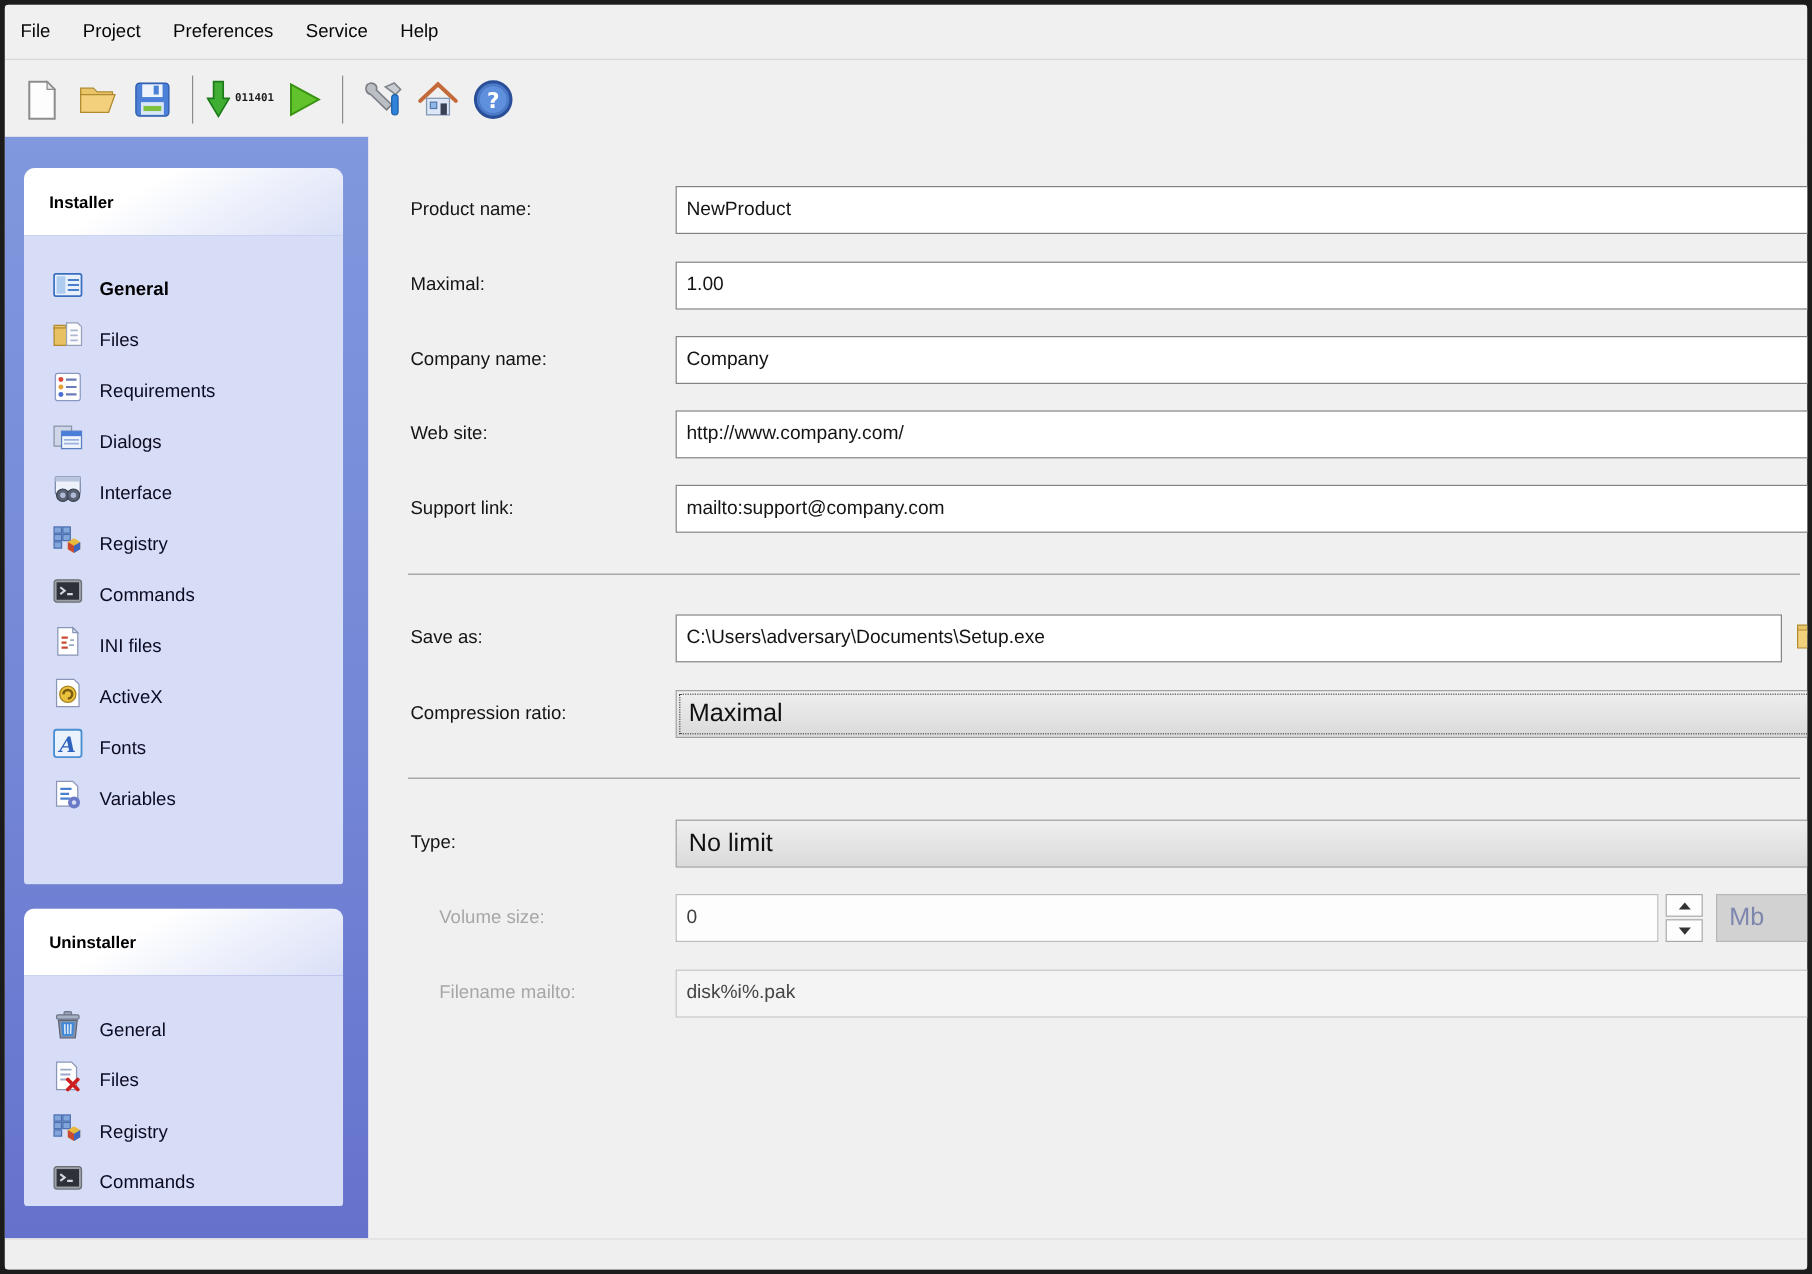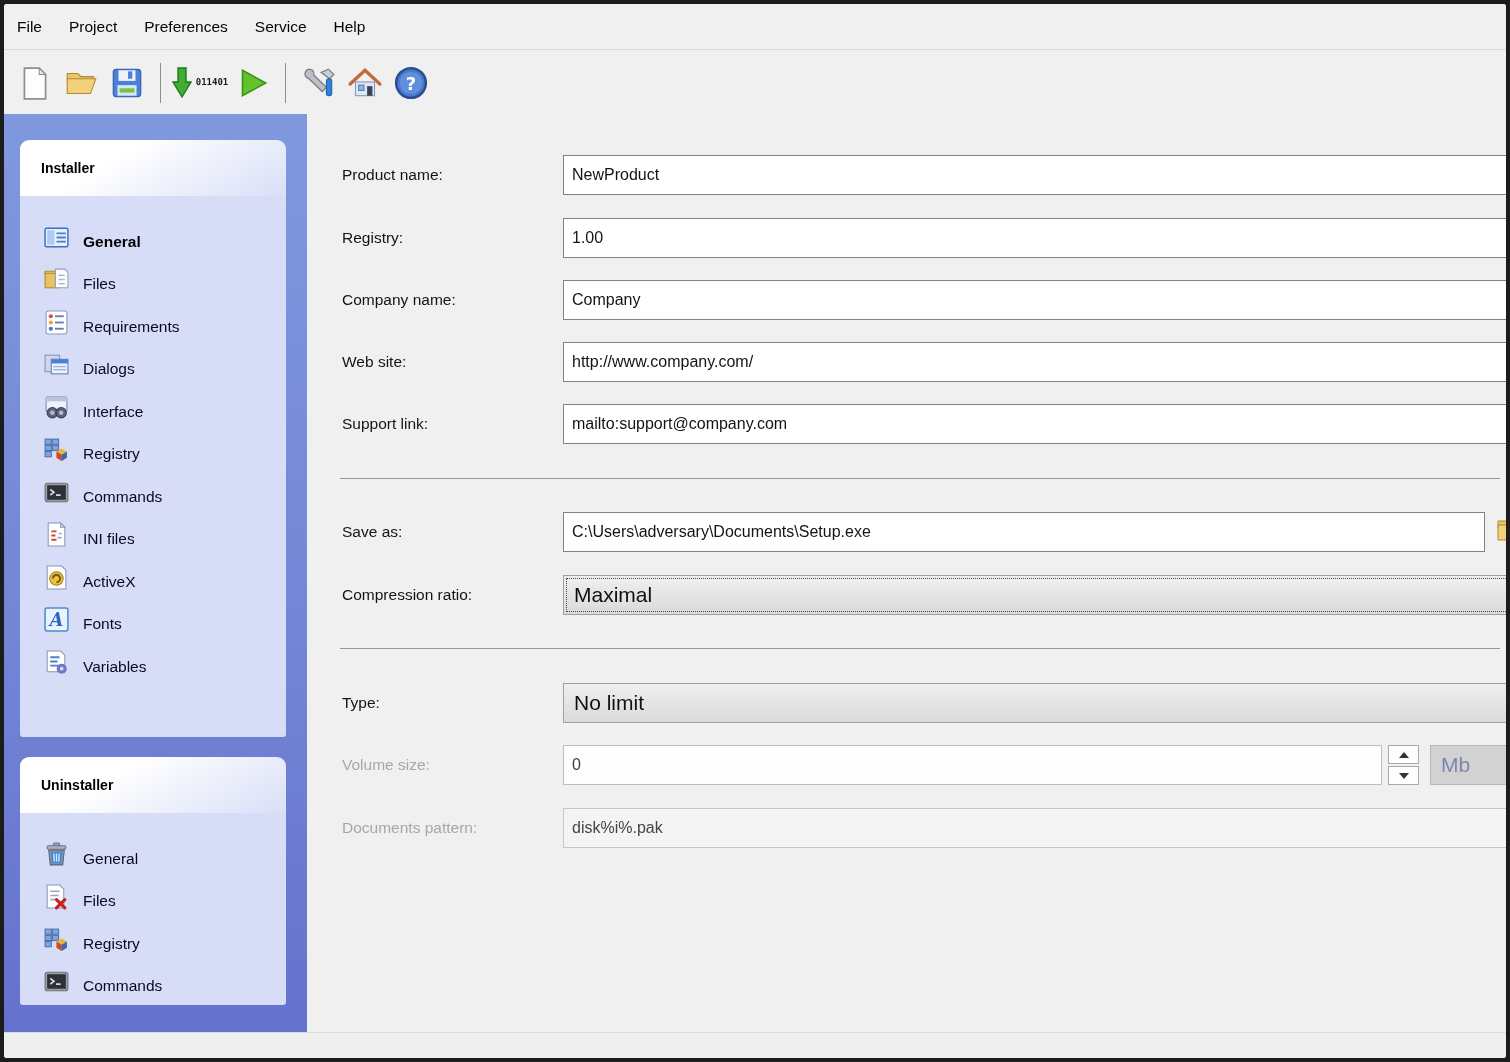--- a/index.html
+++ b/index.html
@@ -45,21 +45,21 @@
   .nicon { width:27px; height:27px; display:inline-flex; flex:0 0 27px; }
   .nicon svg { width:100%; height:100%; }
   .nlabel { margin-left:13px; font-size:15.5px; color:#0a0a20; }
   .nav-item.active .nlabel { font-weight:bold; color:#000; }
   
   .statusbar { position:absolute; left:0; right:0; bottom:0; height:26px; background:#efefef; border-top:1px solid #dcdcdc; }
   
   .main { position:absolute; top:110px; left:303px; right:0; bottom:26px; background:#f0f0f0; }
   .frow { position:absolute; left:35px; right:6px; height:40px; }
   .flabel { position:absolute; left:0; top:0; line-height:40px; font-size:15.5px; color:#141414; white-space:nowrap; }
-  .frow.dim .flabel { color:#a7a7a7; }
+  .frow.dim .flabel { color:#a7a7a7;margin-left:24px; }
   .finput {
     position:absolute; left:221px; top:0; width:972px; height:40px;
     border:1px solid #828282; background:#fff; font-family:"Liberation Sans",sans-serif;
     font-size:16px; color:#141414; padding:0 8px; outline:none;
   }
   .finput.dim { border-color:#bdbdbd; color:#3e3e3e; background:#fdfdfd; }
   .finput.dim2 { border-color:#c6c6c6; color:#454545; background:#f4f4f4; }
   .fsep { position:absolute; left:33px; right:6px; height:1px; background:#979797; }
   .combo {
     position:absolute; left:221px; top:0; width:972px; height:40px;
@@ -394,21 +394,21 @@
       </div>
     </div>
   </div>
 
   <div class="main">
     <div class="frow" style="top:41px">
       <span class="flabel">Product name:</span>
       <input class="finput" value="NewProduct" style="">
     </div>
     <div class="frow" style="top:104px">
-      <span class="flabel">Registry:</span>
+      <span class="flabel">Maximal:</span>
       <input class="finput" value="1.00" style="">
     </div>
     <div class="frow" style="top:166px">
       <span class="flabel">Company name:</span>
       <input class="finput" value="Company" style="">
     </div>
     <div class="frow" style="top:228px">
       <span class="flabel">Web site:</span>
       <input class="finput" value="http://www.company.com/" style="">
     </div>
@@ -470,19 +470,19 @@
       <div class="combo disabled unit-combo">
         <span class="combo-text">Mb</span>
         <span class="chev">
             <svg viewBox="0 0 16 10">
               <path d="M1.5 1.5L8 8l6.5-6.5" fill="none" stroke="currentColor" stroke-width="1.8"></path>
             </svg>
           </span>
       </div>
     </div>
     <div class="frow dim" style="top:694px">
-      <span class="flabel">Documents pattern:</span>
+      <span class="flabel">Filename mailto:</span>
       <input class="finput dim2" value="disk%i%.pak" style="">
     </div>
   </div>
 
   <div class="statusbar"></div>
 </div>
 
 </body></html>

